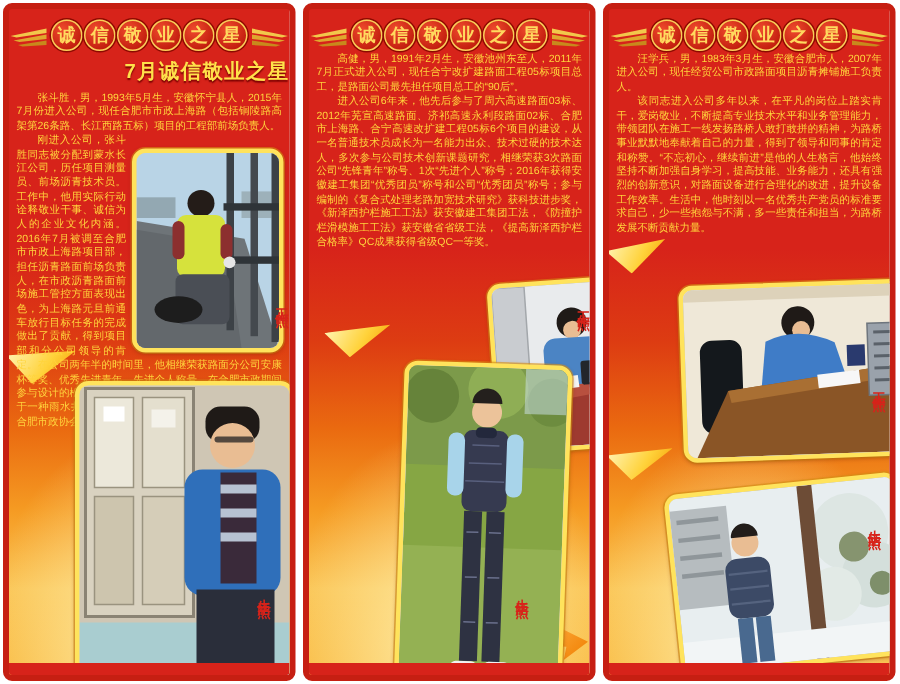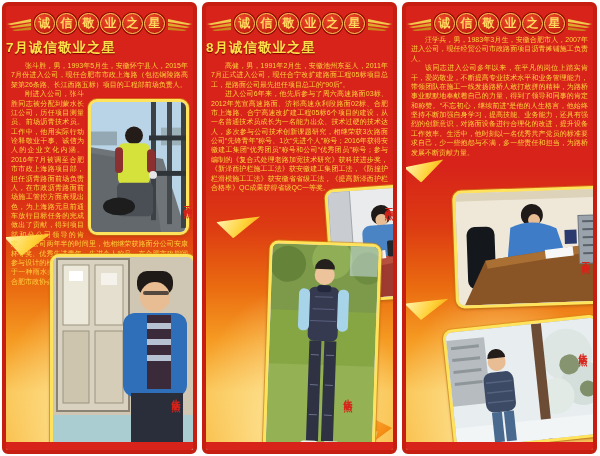--- a/index.html
+++ b/index.html
@@ -10,21 +10,21 @@
       radial-gradient(95% 55% at 50% 97%, rgba(255,240,175,.95) 0%, rgba(255,240,175,0) 62%),
       linear-gradient(180deg,#d7231a 0%,#d7231a 36%,#dd3c12 50%,#ea6a10 63%,#f59a22 75%,#fac453 87%,#f9b93e 100%);}
   .banner::after{content:"";position:absolute;left:0;right:0;bottom:0;height:8px;background:#d7231a;z-index:3;}
   
   .emblem{display:flex;align-items:center;justify-content:center;gap:1px;margin-top:7px;position:relative;z-index:2;}
   .wing{flex:0 0 auto;display:block;}
   .char-circle{width:19px;height:19px;border-radius:50%;flex:0 0 auto;
     background:radial-gradient(circle at 35% 30%, #ef4a2d, #b40f04);
     border:1px solid #f7ce58;box-shadow:0 0 0 1px #8c0a00;
     color:#ffd95e;font-size:12px;font-weight:bold;line-height:19px;text-align:center;}
-  .subtitle{margin:5px 0 3px;text-align:left;color:#ffe14a;font-size:13.5px;font-weight:bold;
+  .subtitle{margin:5px 0 3px;text-align:right;color:#ffe14a;font-size:13.5px;font-weight:bold;
     letter-spacing:1px;text-shadow:0 1px 1px #7a0000;position:relative;z-index:2;}
   
   .body-text{position:relative;padding:1px 5px;z-index:2;}
   .body-text p{margin:0;color:#ffd43c;font-size:7px;line-height:1.34;text-align:justify;text-indent:2em;}
   
   .photo{border:3px solid #ffe35c;border-radius:9px;overflow:hidden;background:#ccc;
     box-shadow:0 1px 3px rgba(120,40,0,.45), 0 0 0 1px rgba(222,150,20,.6);}
   .photo svg{display:block;width:100%;height:100%;}
   .photo.abs{position:absolute;z-index:2;}
   .work1{float:right;width:95px;height:130px;margin:10px 0 2px 4px;}
@@ -134,21 +134,20 @@
       <span class="char-circle">敬</span>
       <span class="char-circle">业</span>
       <span class="char-circle">之</span>
       <span class="char-circle">星</span>
       <svg class="wing" width="26" height="16" viewBox="0 0 26 16">
         <path d="M26 8 L2 3 L2 6 L22 9 Z" fill="#f2c84b"></path>
           <path d="M24 11 L2 7 L2 10 L20 12 Z" fill="#e0a72e"></path>
           <path d="M21 14 L2 11 L2 14 L18 15 Z" fill="#c8891c"></path>
       </svg>
     </div>
-    <h2 class="subtitle">8月诚信敬业之星</h2>
     <div class="body-text">
       <p>高健，男，1991年2月生，安徽池州东至人，2011年7月正式进入公司，现任合宁改扩建路面工程05标项目总工，是路面公司最先担任项目总工的“90后”。</p>
       <p>进入公司6年来，他先后参与了周六高速路面03标、2012年芜宣高速路面、济祁高速永利段路面02标、合肥市上海路、合宁高速改扩建工程05标6个项目的建设，从一名普通技术员成长为一名能力出众、技术过硬的技术达人，多次参与公司技术创新课题研究，相继荣获3次路面公司“先锋青年”称号、1次“先进个人”称号；2016年获得安徽建工集团“优秀团员”称号和公司“优秀团员”称号；参与编制的《复合式处理老路加宽技术研究》获科技进步奖，《新泽西护栏施工工法》获安徽建工集团工法，《防撞护栏滑模施工工法》获安徽省省级工法，《提高新泽西护栏合格率》QC成果获得省级QC一等奖。</p>
     </div>
     <figure class="photo abs work2">
       <svg viewBox="0 0 100 108" preserveAspectRatio="none">
         <rect width="100" height="108" fill="#e9ebed"></rect>
         <rect x="0" y="0" width="22" height="78" fill="#c9ccd0" stroke="#a3a7ab"></rect>
         <rect x="82" y="6" width="18" height="40" fill="#d6d9dc" stroke="#aeb2b6"></rect>
         <circle cx="52" cy="26" r="10" fill="#1f1a17"></circle>

